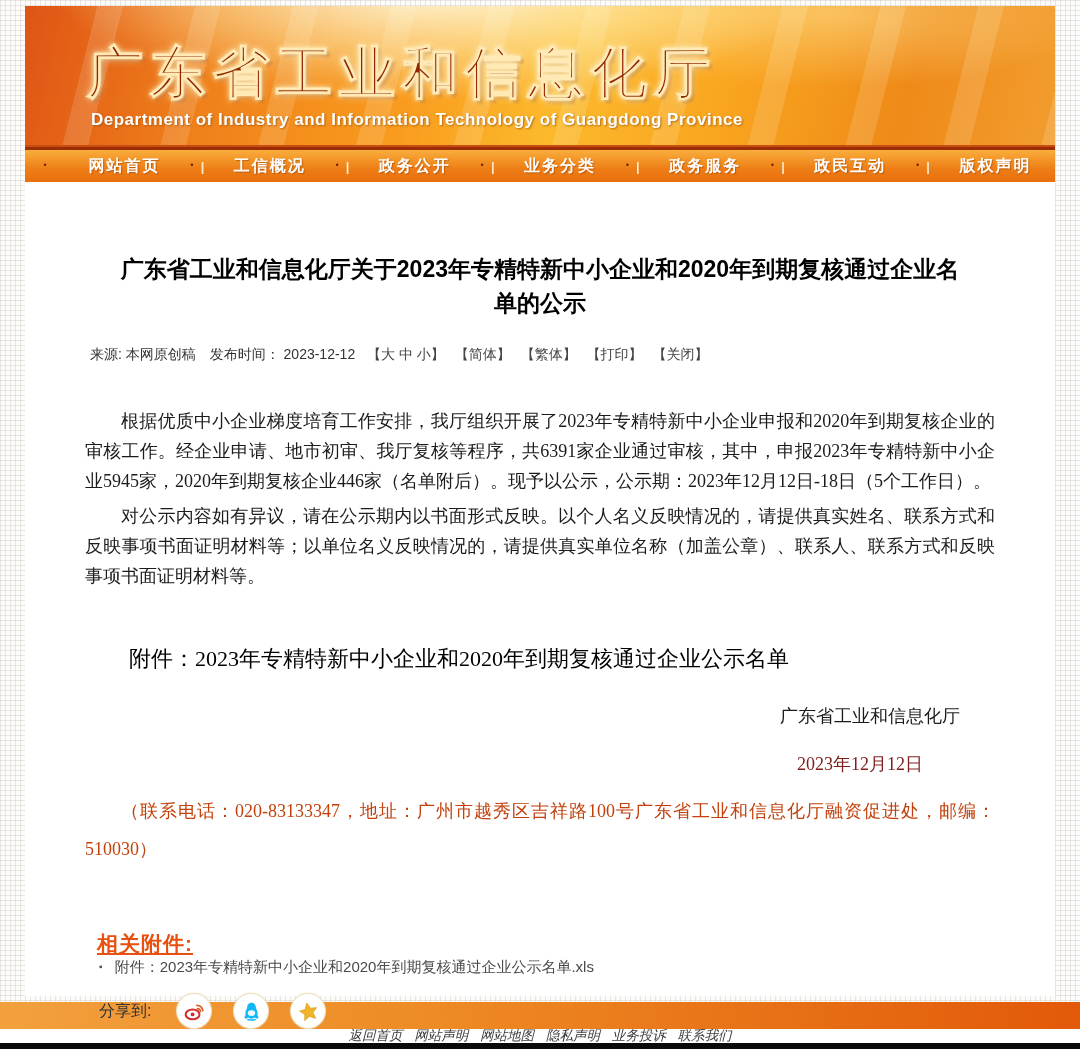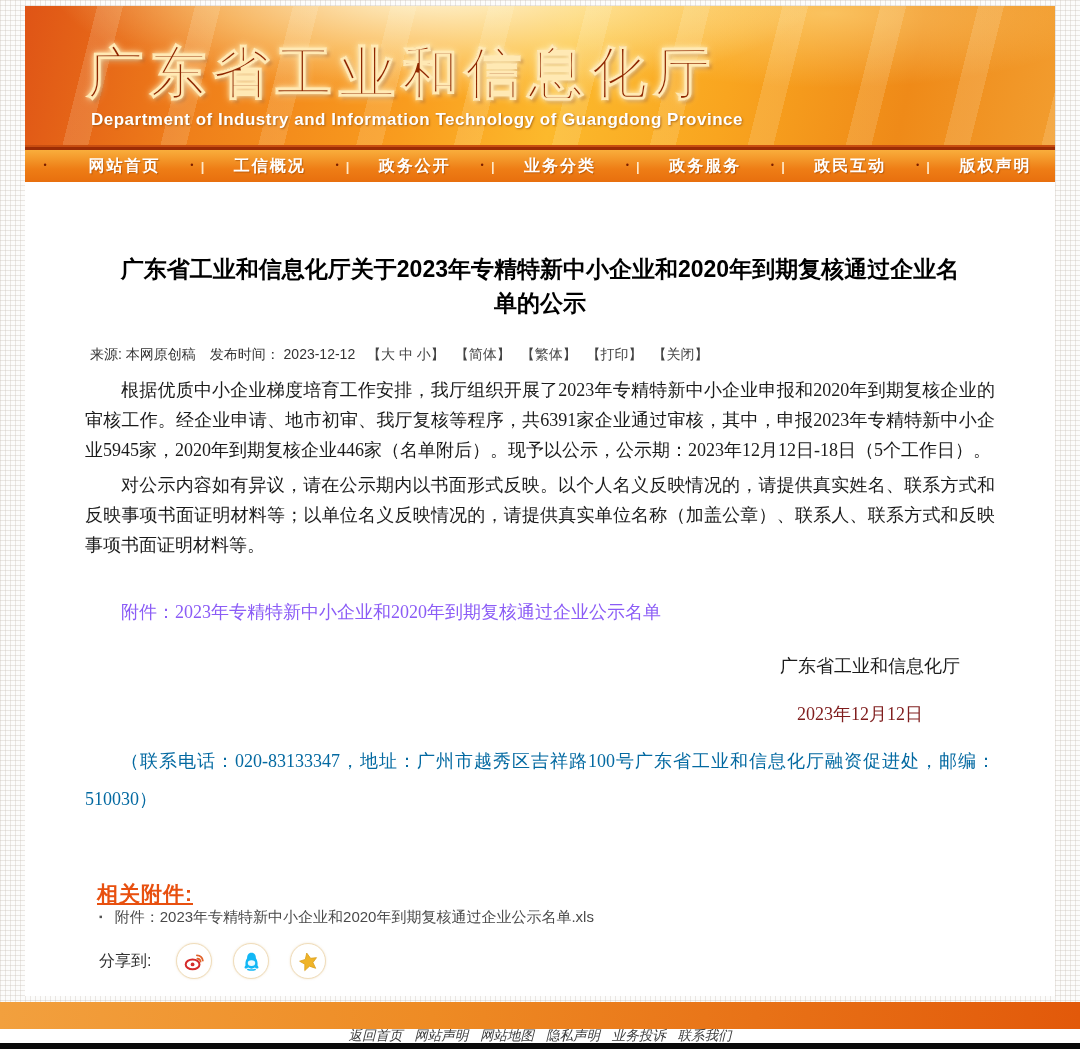--- a/index.html
+++ b/index.html
@@ -63,27 +63,27 @@
     line-height:34px; padding:0 25px;
   }
   .meta{
     margin-top:26px; font-size:14px; color:#333;
     font-family:"Liberation Sans", sans-serif;
   }
   .meta span{ margin:0 5px; }
   .meta .ctrl{ cursor:pointer; color:#444; margin:0 3px; }
   .body-p{
     font-size:18px; color:#1b1b1b; line-height:30px; text-indent:2em;
-    text-align:justify; margin-top:11px;
+    text-align:justify; margin-top:42px;
   }
   .body-p + .body-p{ margin-top:5px; }
-  .attach-line{ font-size:18px; color:#8b5cf6; text-indent:2em; margin-top:40px; }
+  .attach-line{ font-size:22px; color:#000000; text-indent:2em; margin-top:53px; }
   .signature{ font-size:18px; color:#1b1b1b; text-align:right; padding-right:35px; margin-top:30px; }
   .sign-date{ font-size:18px; color:#7f1d1d; text-align:right; padding-right:72px; margin-top:24px; }
-  .contact{ font-size:18px; color:#0369a1; line-height:38px; text-indent:2em; margin-top:16px; text-align:justify; }
+  .contact{ font-size:18px; color:#c2410c; line-height:38px; text-indent:2em; margin-top:16px; text-align:justify; }
 
   .related{ font-family:"Liberation Sans", sans-serif; }
   .related-heading{
     margin-top:62px; margin-left:12px;
     color:#e8500f; font-size:21px; font-weight:bold; letter-spacing:1px;text-decoration:underline;
   }
   .related-item{ margin-left:14px; font-size:15px; color:#4a4a4a; }
   .related-item .bullet::before{ content:"▪"; font-size:10px; color:#555; margin-right:8px; vertical-align:2px; }
   .related-item a{ color:#4a4a4a; text-decoration:none; cursor:pointer; }
   .share-row{ margin-top:16px; margin-left:14px; display:flex; align-items:center; gap:21px; }

